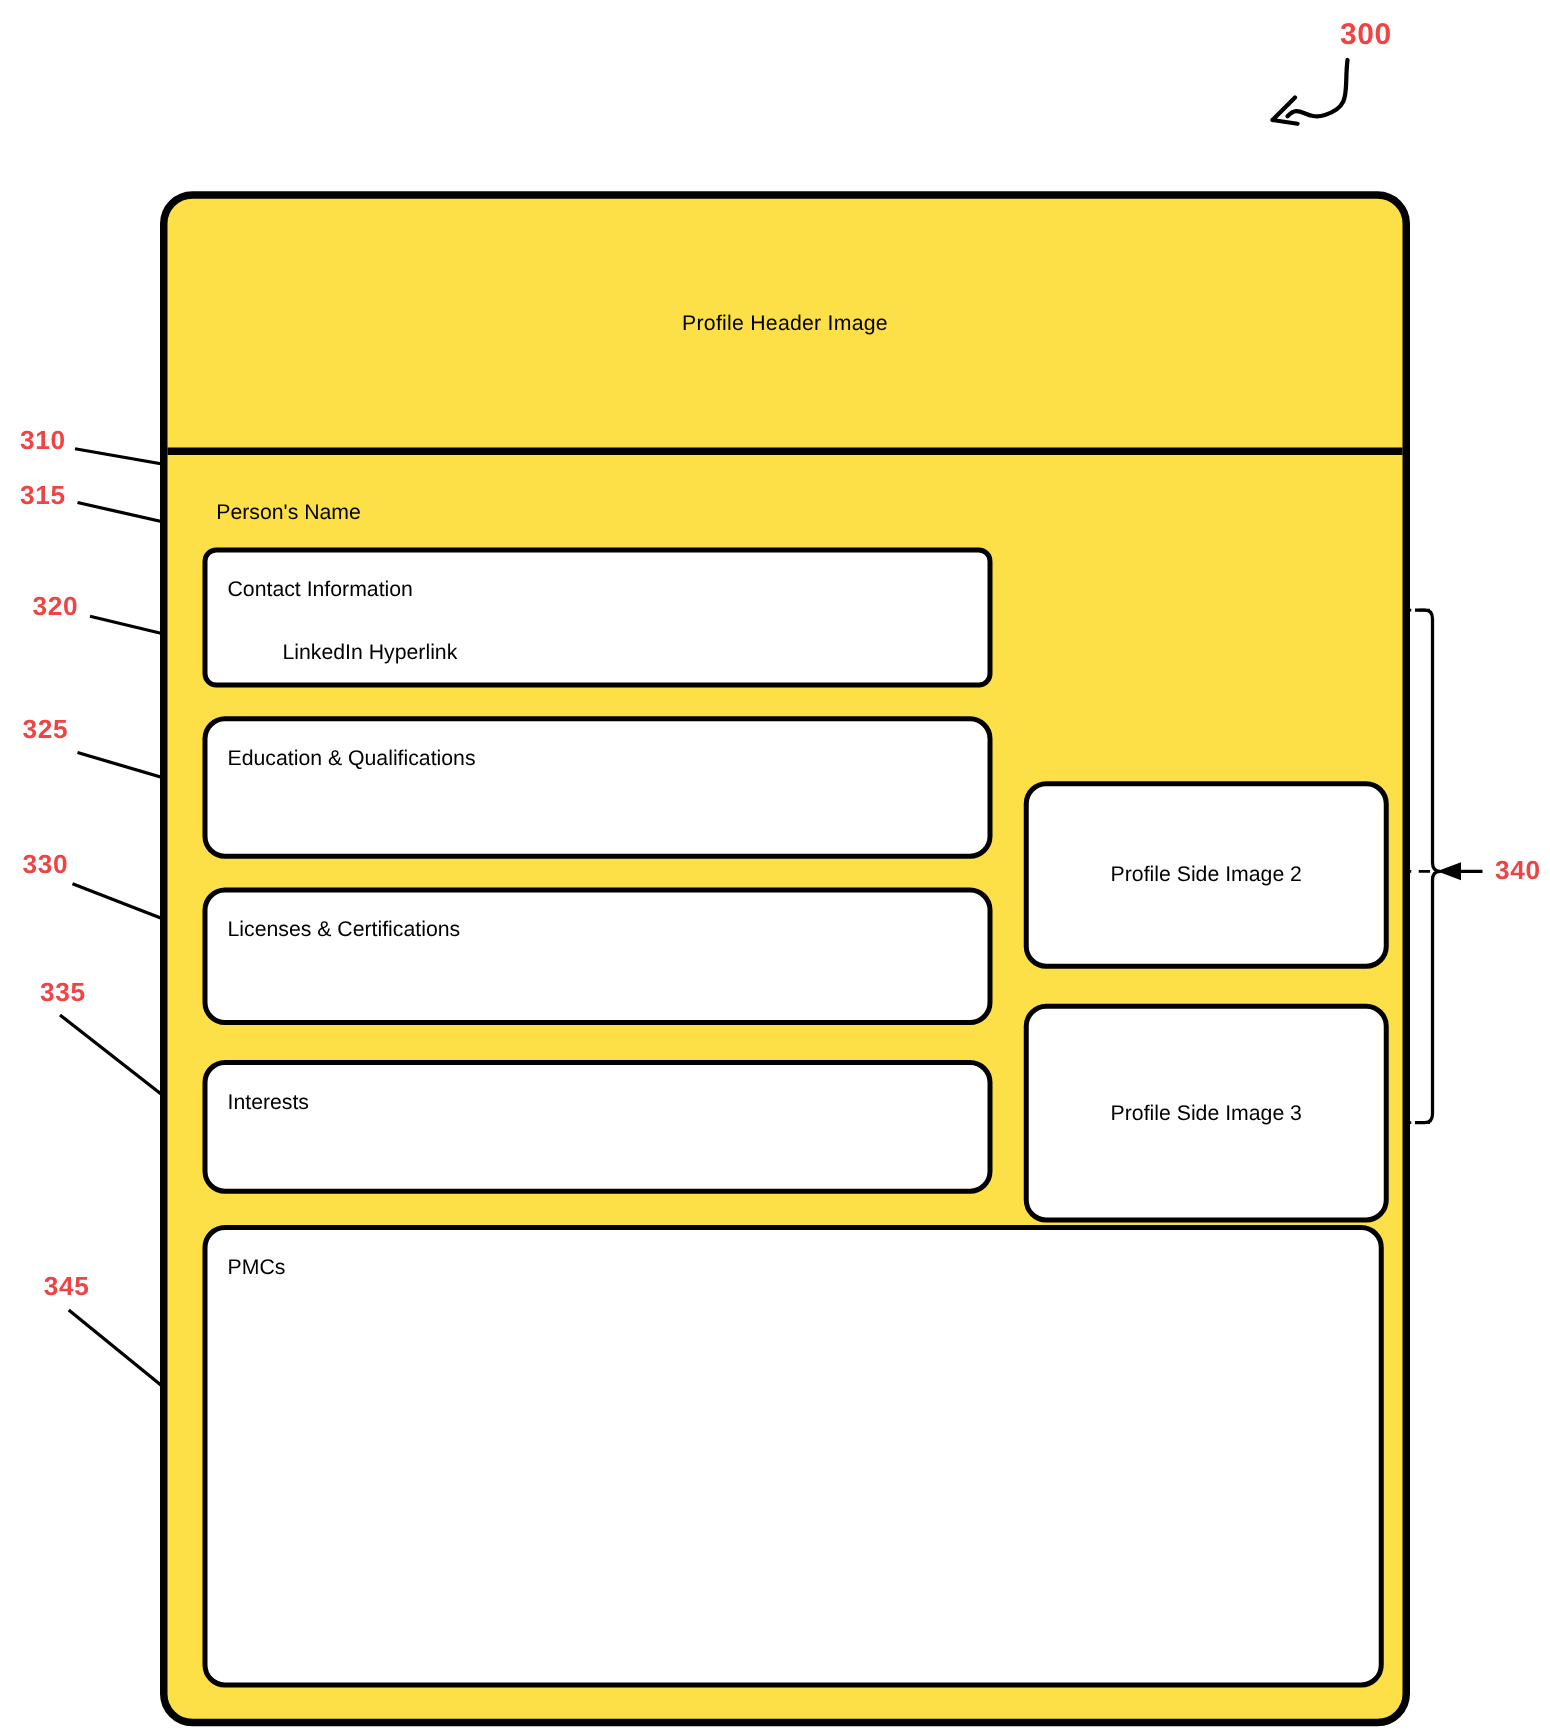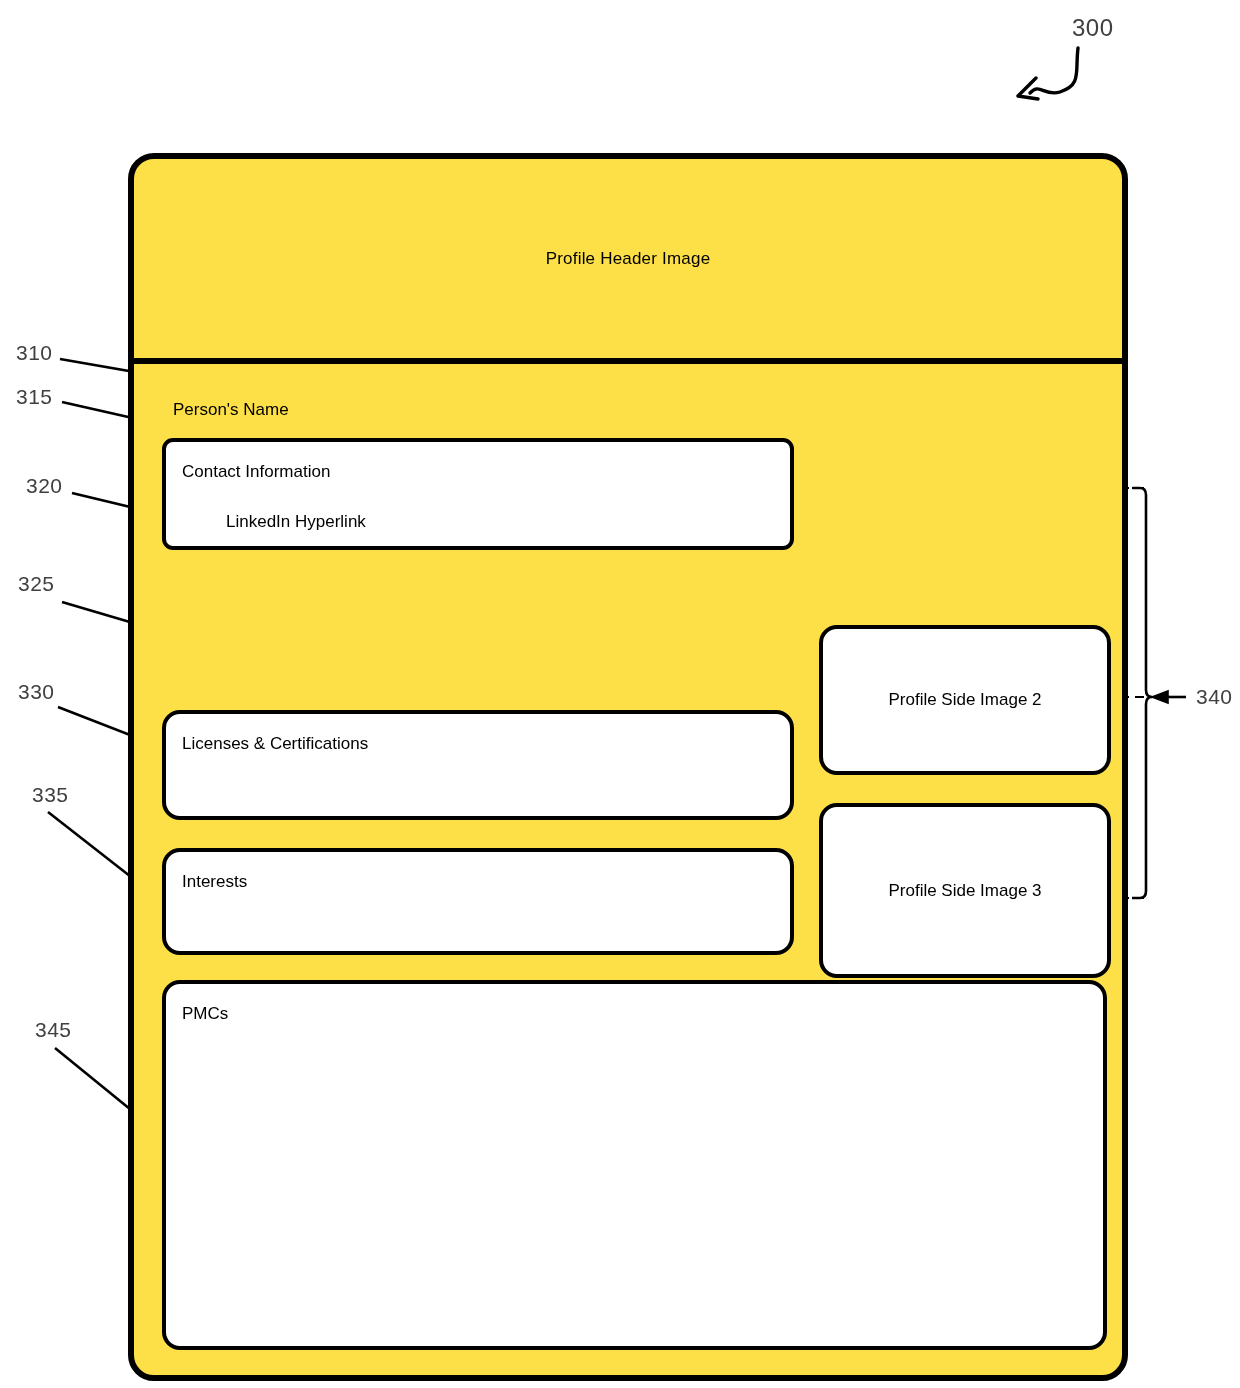--- a/index.html
+++ b/index.html
@@ -23,22 +23,23 @@
     width: 1240px;
     height: 1388px;
     pointer-events: none;
   }
   
   .ref {
     position: absolute;
     font-family: "Liberation Sans", sans-serif;
     font-size: 21px;
     letter-spacing: 0.5px;
-    color: #404040;
-    white-space: nowrap;
+    color: #ef4444;
+    white-space: nowrap;
+    font-weight: bold;
   }
   
   .outer-frame {
     position: absolute;
     left: 128px;
     top: 153px;
     width: 1000px;
     height: 1228px;
     border: 6px solid #000;
     border-radius: 26px;
@@ -173,20 +174,23 @@
 
     <div class="body-area">
 
       <div class="person-name">Person's Name</div>
 
       <div class="card card-contact">
         <span class="card-label">Contact Information</span>
         <span class="card-label second">LinkedIn Hyperlink</span>
       </div>
 
+      <div class="card card-education">
+        <span class="card-label">Education &amp; Qualifications</span>
+      </div>
 
       <div class="card card-licenses">
         <span class="card-label">Licenses &amp; Certifications</span>
       </div>
 
       <div class="card card-interests">
         <span class="card-label">Interests</span>
       </div>
 
       <div class="card card-pmcs">

